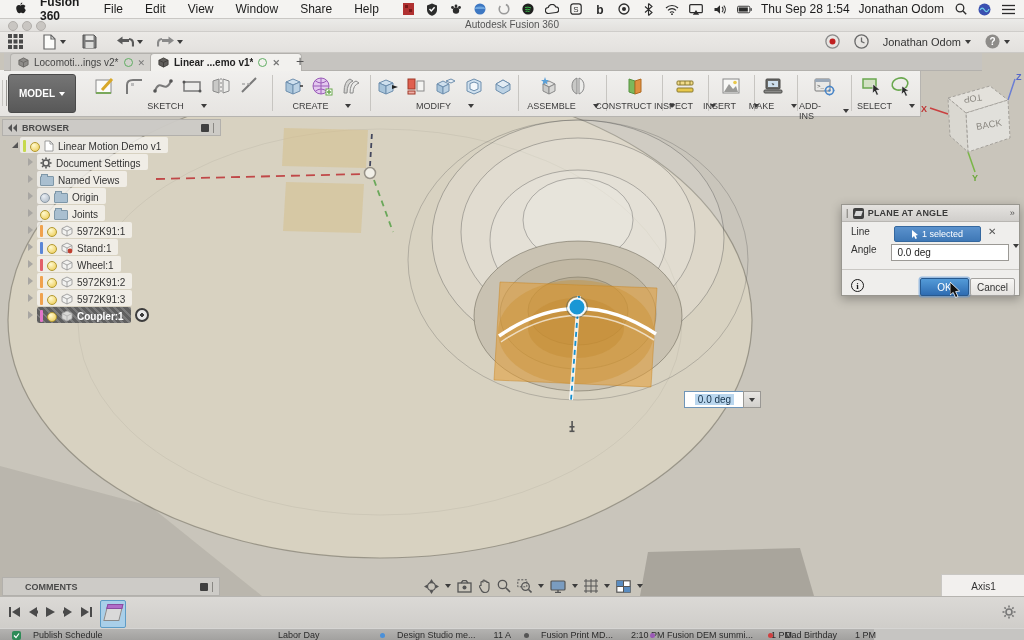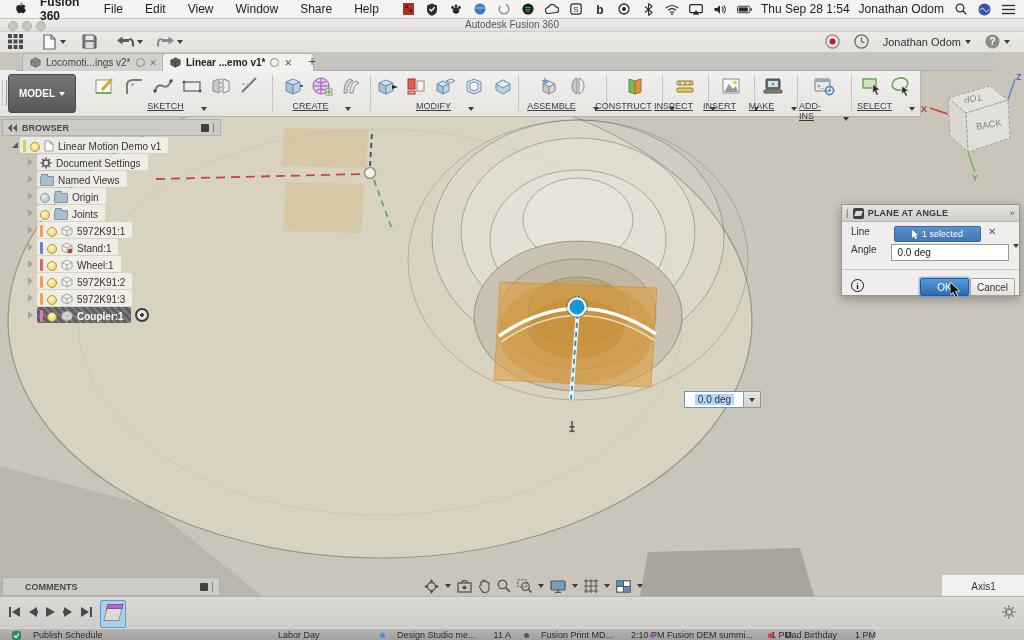--- a/index.html
+++ b/index.html
@@ -29,21 +29,21 @@
               font-size:10px; color:#555; line-height:13px; }
 
   
   .quickbar { left:0; top:31px; width:1024px; height:21px; background:linear-gradient(#eceae7,#e3e1de);
               border-bottom:1px solid #cbc9c5; display:flex; align-items:center; z-index:58; }
   .qb-icon { display:inline-flex; align-items:center; justify-content:center; height:18px; margin-right:6px; }
   .qb-right { margin-left:auto; display:flex; align-items:center; gap:14px; padding-right:14px; }
   .qb-user { font-size:11px; color:#333; display:flex; align-items:center; gap:4px; }
 
   
-  .tabsbar { left:16px; top:52px; width:978px; height:18px; background:#c6c4c0;
+  .tabsbar { left:4px; top:52px; width:978px; height:18px; background:#c6c4c0;
              border-bottom:1px solid #b3b1ad; z-index:57; }
   .tab { position:absolute; top:1px; height:17px; border-radius:4px 4px 0 0;
          display:flex; align-items:center; gap:5px; padding:0 7px; font-size:10px; color:#444;
          border:1px solid #b3b1ad; border-bottom:none; }
   .tab.inactive { background:#d3d1cd; }
   .tab.active { background:#f2f1ee; font-weight:bold; color:#222; }
   .tab .ring { width:7px; height:7px; border-radius:50%; border:1.5px solid #5fae62; }
   .tab .closex { font-size:9px; color:#777; }
   .newtab { position:absolute; top:1px; font-size:14px; color:#555; }
 
@@ -53,21 +53,21 @@
             border-right:1px solid #b6b4b0; z-index:56; }
   .model-btn { position:absolute; left:8px; top:4px; width:66px; height:37px; border-radius:3px;
                background:linear-gradient(#757575,#585858); border:1px solid #4a4a4a;
                color:#fff; font-size:10px; font-weight:bold; display:flex; align-items:center;
                justify-content:center; gap:4px; }
   .grip { position:absolute; left:2px; top:10px; width:3px; height:26px;
           border-left:1px solid #c6c4c0; border-right:1px solid #9a9894; }
   .rgroup { position:absolute; top:2px; display:flex; flex-direction:column; align-items:center; }
   .ricons { display:flex; align-items:center; gap:5px; height:28px; }
   .rgi { display:flex; align-items:center; justify-content:center; width:24px; height:24px; }
-  .rlabel { display:flex; align-items:flex-end; gap:17px; font-size:9px; color:#3c3c3c; margin-top:1px;text-decoration:underline; }
+  .rlabel { display:flex; align-items:center; gap:17px; font-size:9px; color:#3c3c3c; margin-top:1px; }
   .dd { width:0; height:0; border-left:3px solid transparent; border-right:3px solid transparent;
         border-top:4px solid #3c3c3c; }
   .dd.w { border-top-color:#fff; }
   .rsep { position:absolute; top:5px; height:36px; width:1px; background:#c7c5c1; }
 
   
   .browser-header { left:2px; top:119px; width:217px; height:15px;
         background:rgba(204,202,198,0.95); border:1px solid #b2b0ac; display:flex;
         align-items:center; font-size:9px; font-weight:bold; color:#4a4a4a; z-index:40; }
   .tree { left:2px; top:136px; width:260px; z-index:40; }

